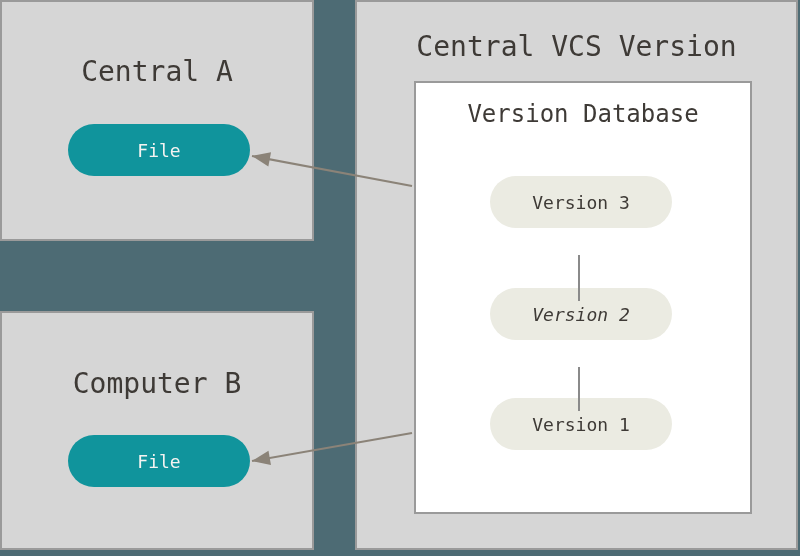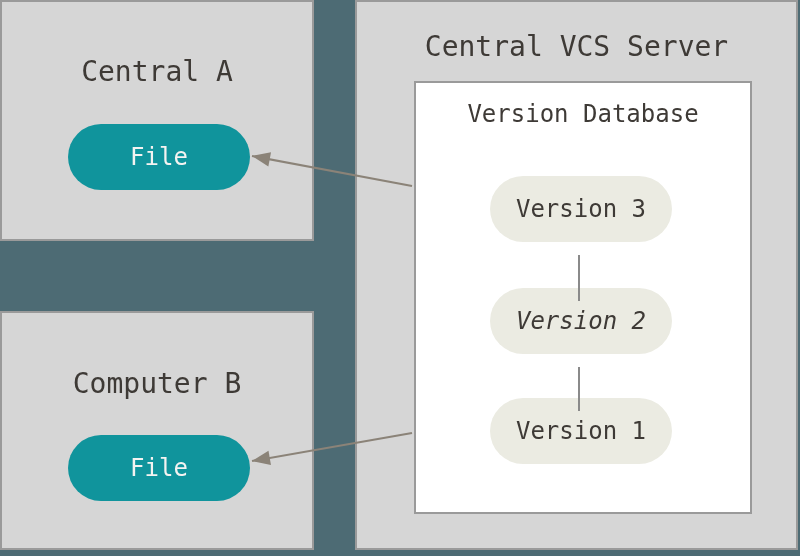--- a/index.html
+++ b/index.html
@@ -44,26 +44,26 @@
     position: absolute;
     left: 0; top: 17px; width: 100%;
     text-align: center;
     font-size: 24px;
     line-height: 28px;
     color: #3e3a36;
     white-space: nowrap;
   }
   .pill {
     position: absolute;
-    width: 182px; height: 66px;
+    width: 182px; height: 52px;
     border-radius: 33px;
     display: flex;
     align-items: center;
     justify-content: center;
-    font-size: 24px;
+    font-size: 18px;
     white-space: nowrap;
   }
   .pill-file {
     left: 66px; top: 122px;
     background: #10949c;
     color: #f4f3f1;
   }
   .pill-version {
     left: 74px;
     background: #ebebe2;
@@ -92,21 +92,21 @@
   </div>
 
   <div class="box box-computer-b">
     <div class="box-title title-b">Computer B</div>
     <div class="pill pill-file">
       <span>File</span>
     </div>
   </div>
 
   <div class="box box-server">
-    <div class="box-title title-server">Central VCS Server</div>
+    <div class="box-title title-server">Central VCS Version</div>
 
     <div class="vdb">
       <div class="vdb-title">Version Database</div>
 
       <div class="pill pill-version pill-v3">
         <span>Version 3</span>
       </div>
       <div class="pill pill-version pill-v2">
         <span>Version 2</span>
       </div>

